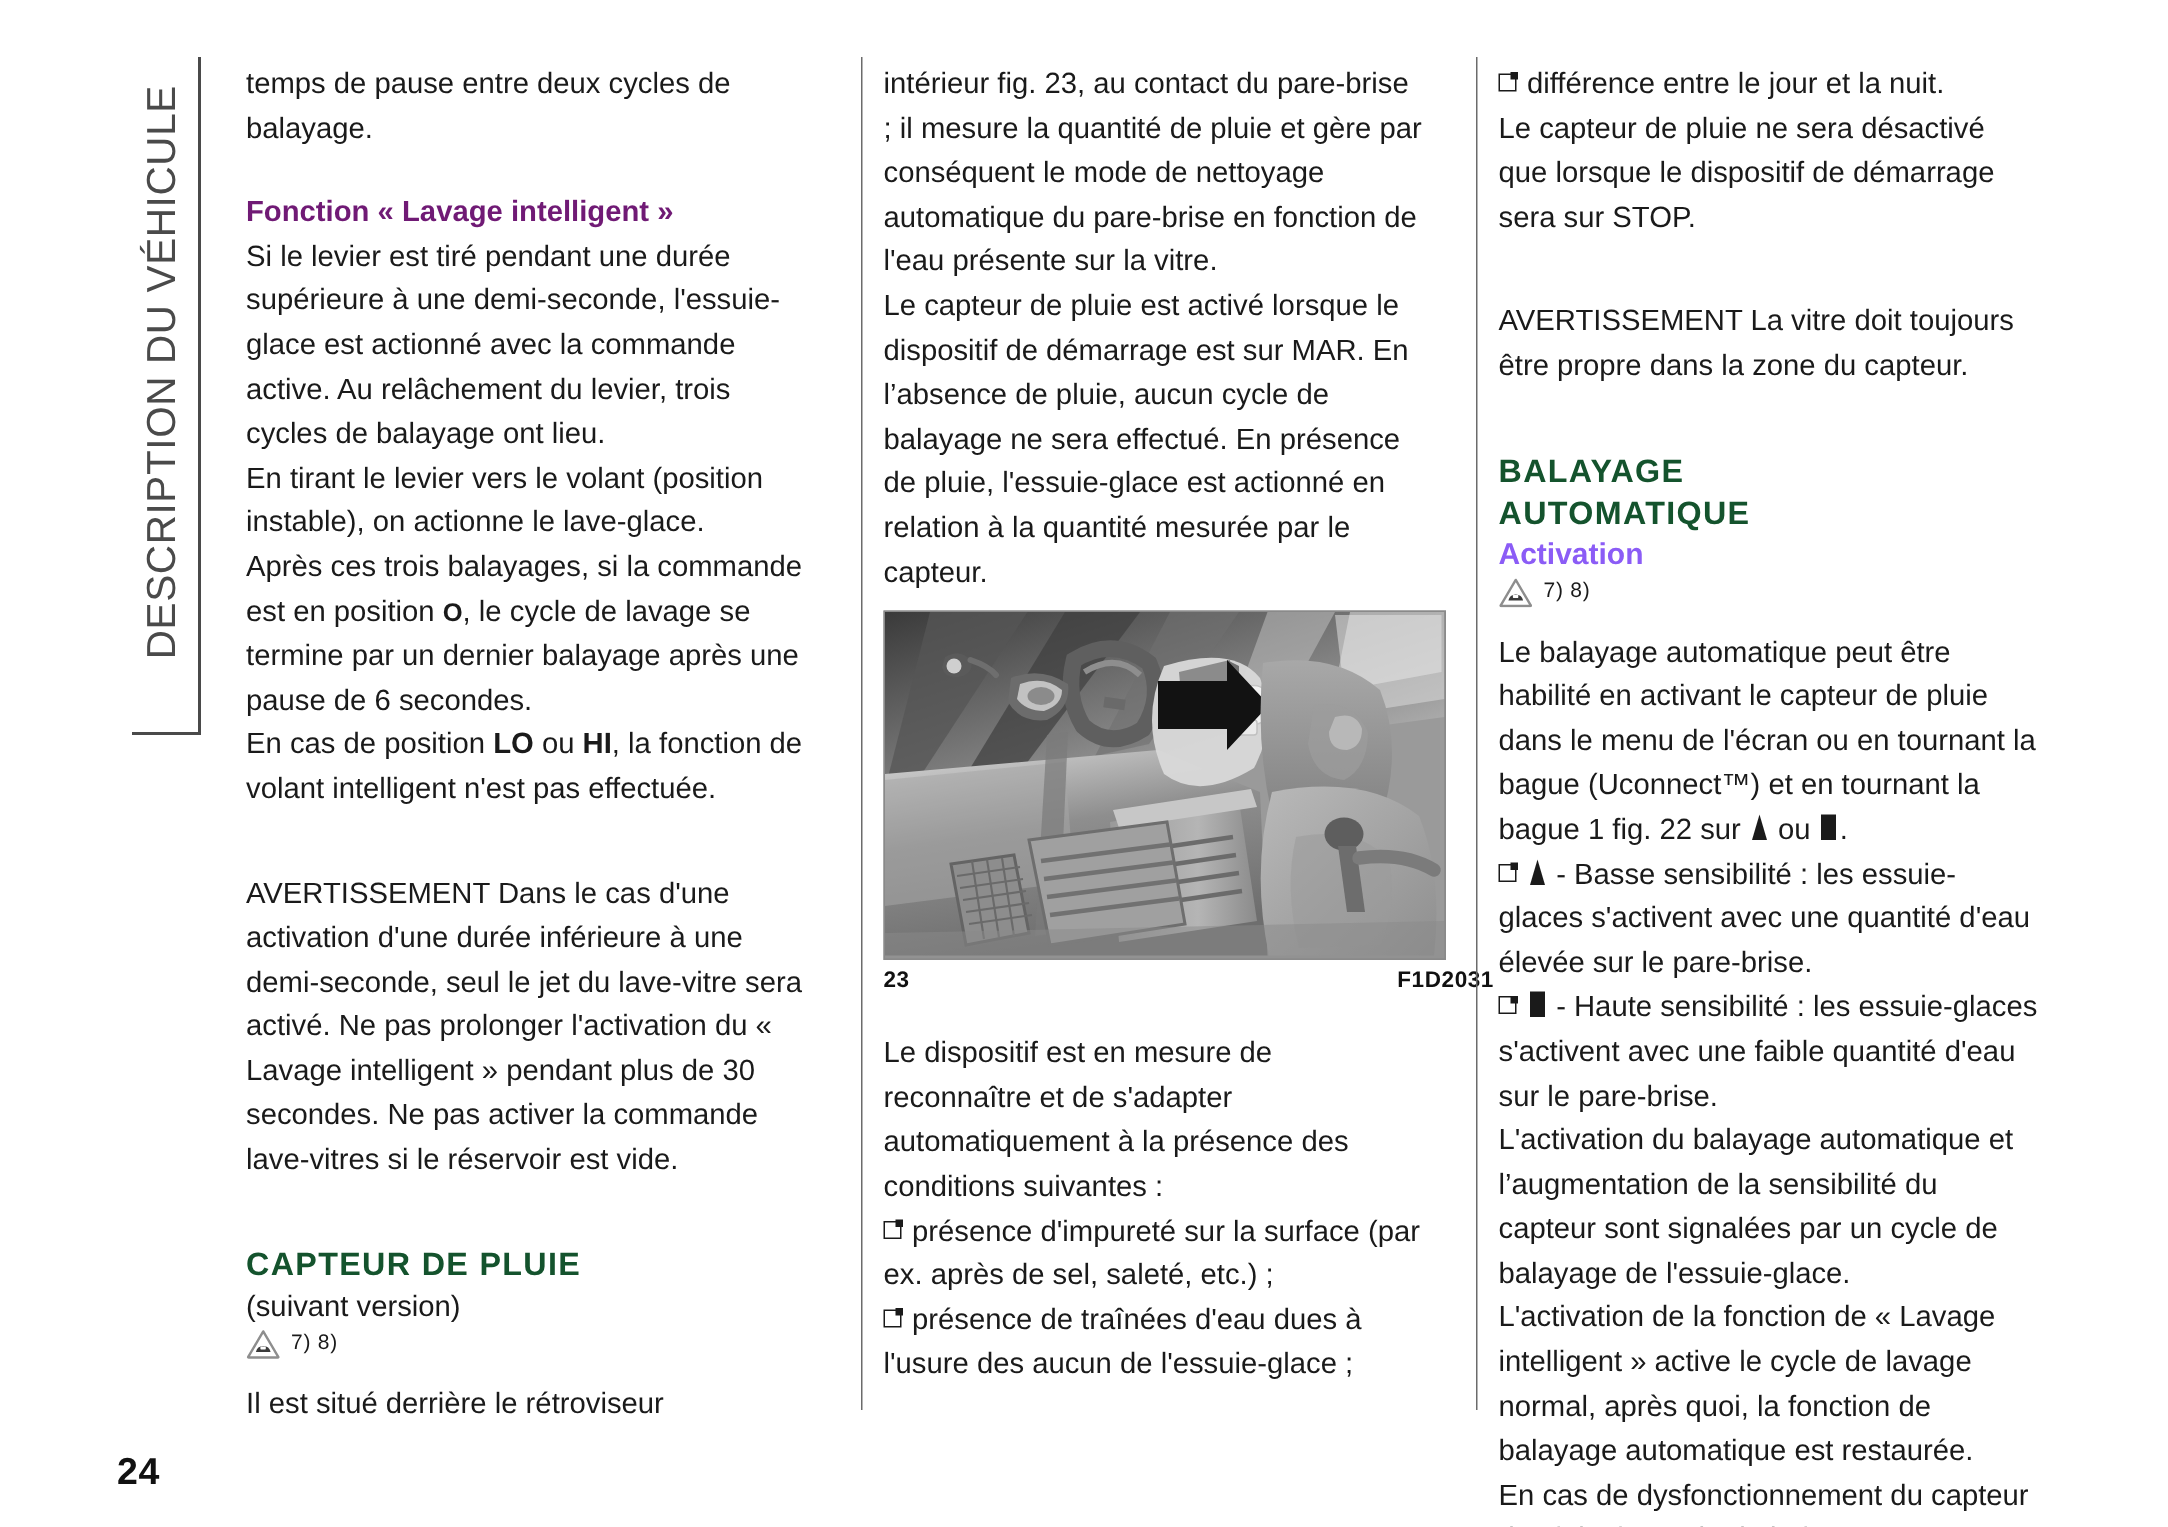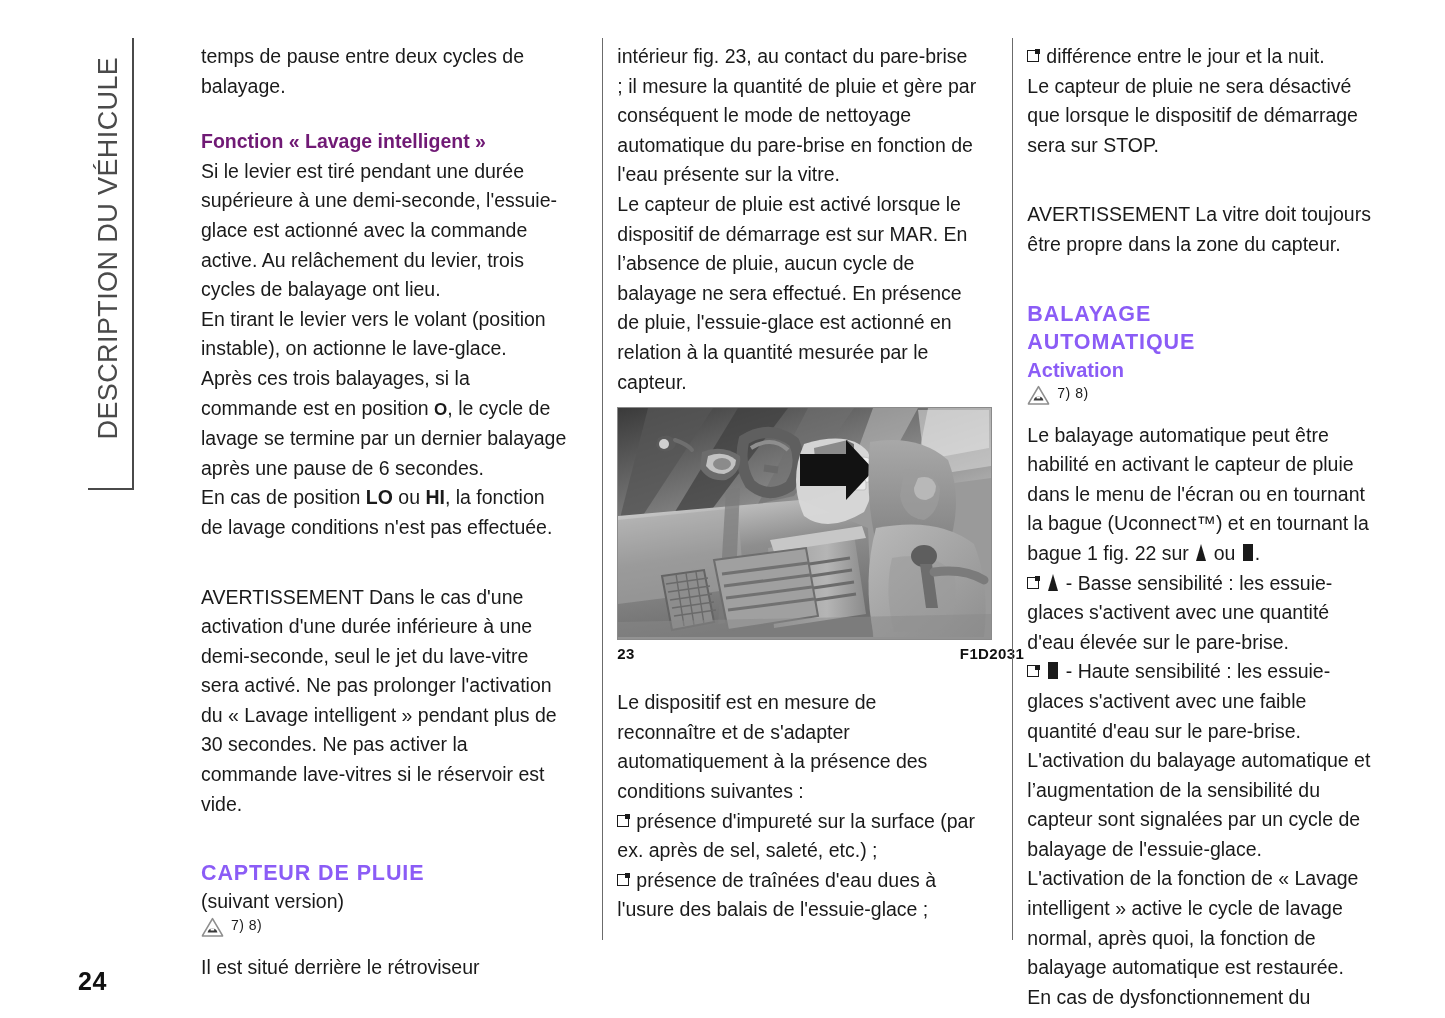--- a/index.html
+++ b/index.html
@@ -68,21 +68,20 @@
     top: 42px;
     width: 1215px;
     height: 905px;
     display: flex;
     gap: 0;
   }
   .col {
     width: 375px;
     position: relative;
     box-sizing: border-box;
-    margin-left: 37px;
   }
   .col + .col {
     margin-left: 35px;
     padding-left: 15px;
   }
   .col + .col::before {
     content: "";
     position: absolute;
     left: 0px;
     top: -4px;
@@ -102,21 +101,21 @@
   .gap-sm { height: 10px; }
   .gap-md { height: 26px; }
   .gap-lg { height: 40px; }
 
   h2.section-title {
     margin: 0;
     font-size: 21.5px;
     font-weight: bold;
     letter-spacing: 0.9px;
     line-height: 28px;
-    color: #8b5cf6;
+    color: #14532d;
   }
   h3.sub-title {
     margin: 0;
     font-size: 20px;
     font-weight: bold;
     line-height: 29px;
     color: #8b5cf6;
   }
   h4.minor-title {
     margin: 0;
@@ -250,21 +249,21 @@
       <div class="gap-md"></div>
 
       <h4 class="minor-title">Fonction « Lavage intelligent »</h4>
 
       <p>Si le levier est tiré pendant une durée supérieure à une demi-seconde, l'essuie-glace est actionné avec la commande active. Au relâchement du levier, trois cycles de balayage ont lieu.</p>
 
       <p>En tirant le levier vers le volant (position instable), on actionne le lave-glace.</p>
 
       <p><span>Après ces trois balayages, si la commande est en position </span><span class="glyph-o">O</span><span>, le cycle de lavage se termine par un dernier balayage après une pause de 6 secondes.</span></p>
 
-      <p><span>En cas de position </span><span class="b">LO</span><span> ou </span><span class="b">HI</span><span>, la fonction de lavage conditions n'est pas effectuée.</span></p>
+      <p><span>En cas de position </span><span class="b">LO</span><span> ou </span><span class="b">HI</span><span>, la fonction de volant intelligent n'est pas effectuée.</span></p>
 
       <div class="gap-lg"></div>
 
       <p>AVERTISSEMENT Dans le cas d'une activation d'une durée inférieure à une demi-seconde, seul le jet du lave-vitre sera activé. Ne pas prolonger l'activation du « Lavage intelligent » pendant plus de 30 secondes. Ne pas activer la commande lave-vitres si le réservoir est vide.</p>
 
       <div class="gap-lg"></div>
 
       <h2 class="section-title">CAPTEUR DE PLUIE</h2>
 
       <p>(suivant version)</p>
@@ -408,21 +407,21 @@
           <span>F1D2031</span>
         </div>
       </div>
 
       <div class="gap-md"></div>
 
       <p>Le dispositif est en mesure de reconnaître et de s'adapter automatiquement à la présence des conditions suivantes :</p>
 
       <p><span class="bullet-sq"></span><span>présence d'impureté sur la surface (par ex. après de sel, saleté, etc.) ;</span></p>
 
-      <p><span class="bullet-sq"></span><span>présence de traînées d'eau dues à l'usure des balais de l'essuie-glace ;</span></p>
+      <p><span class="bullet-sq"></span><span>présence de traînées d'eau dues à l'usure des aucun de l'essuie-glace ;</span></p>
 
     </div>
 
     <div class="col">
 
       <p><span class="bullet-sq"></span><span>différence entre le jour et la nuit.</span></p>
 
       <p>Le capteur de pluie ne sera désactivé que lorsque le dispositif de démarrage sera sur STOP.</p>
 
       <div class="gap-lg"></div>

